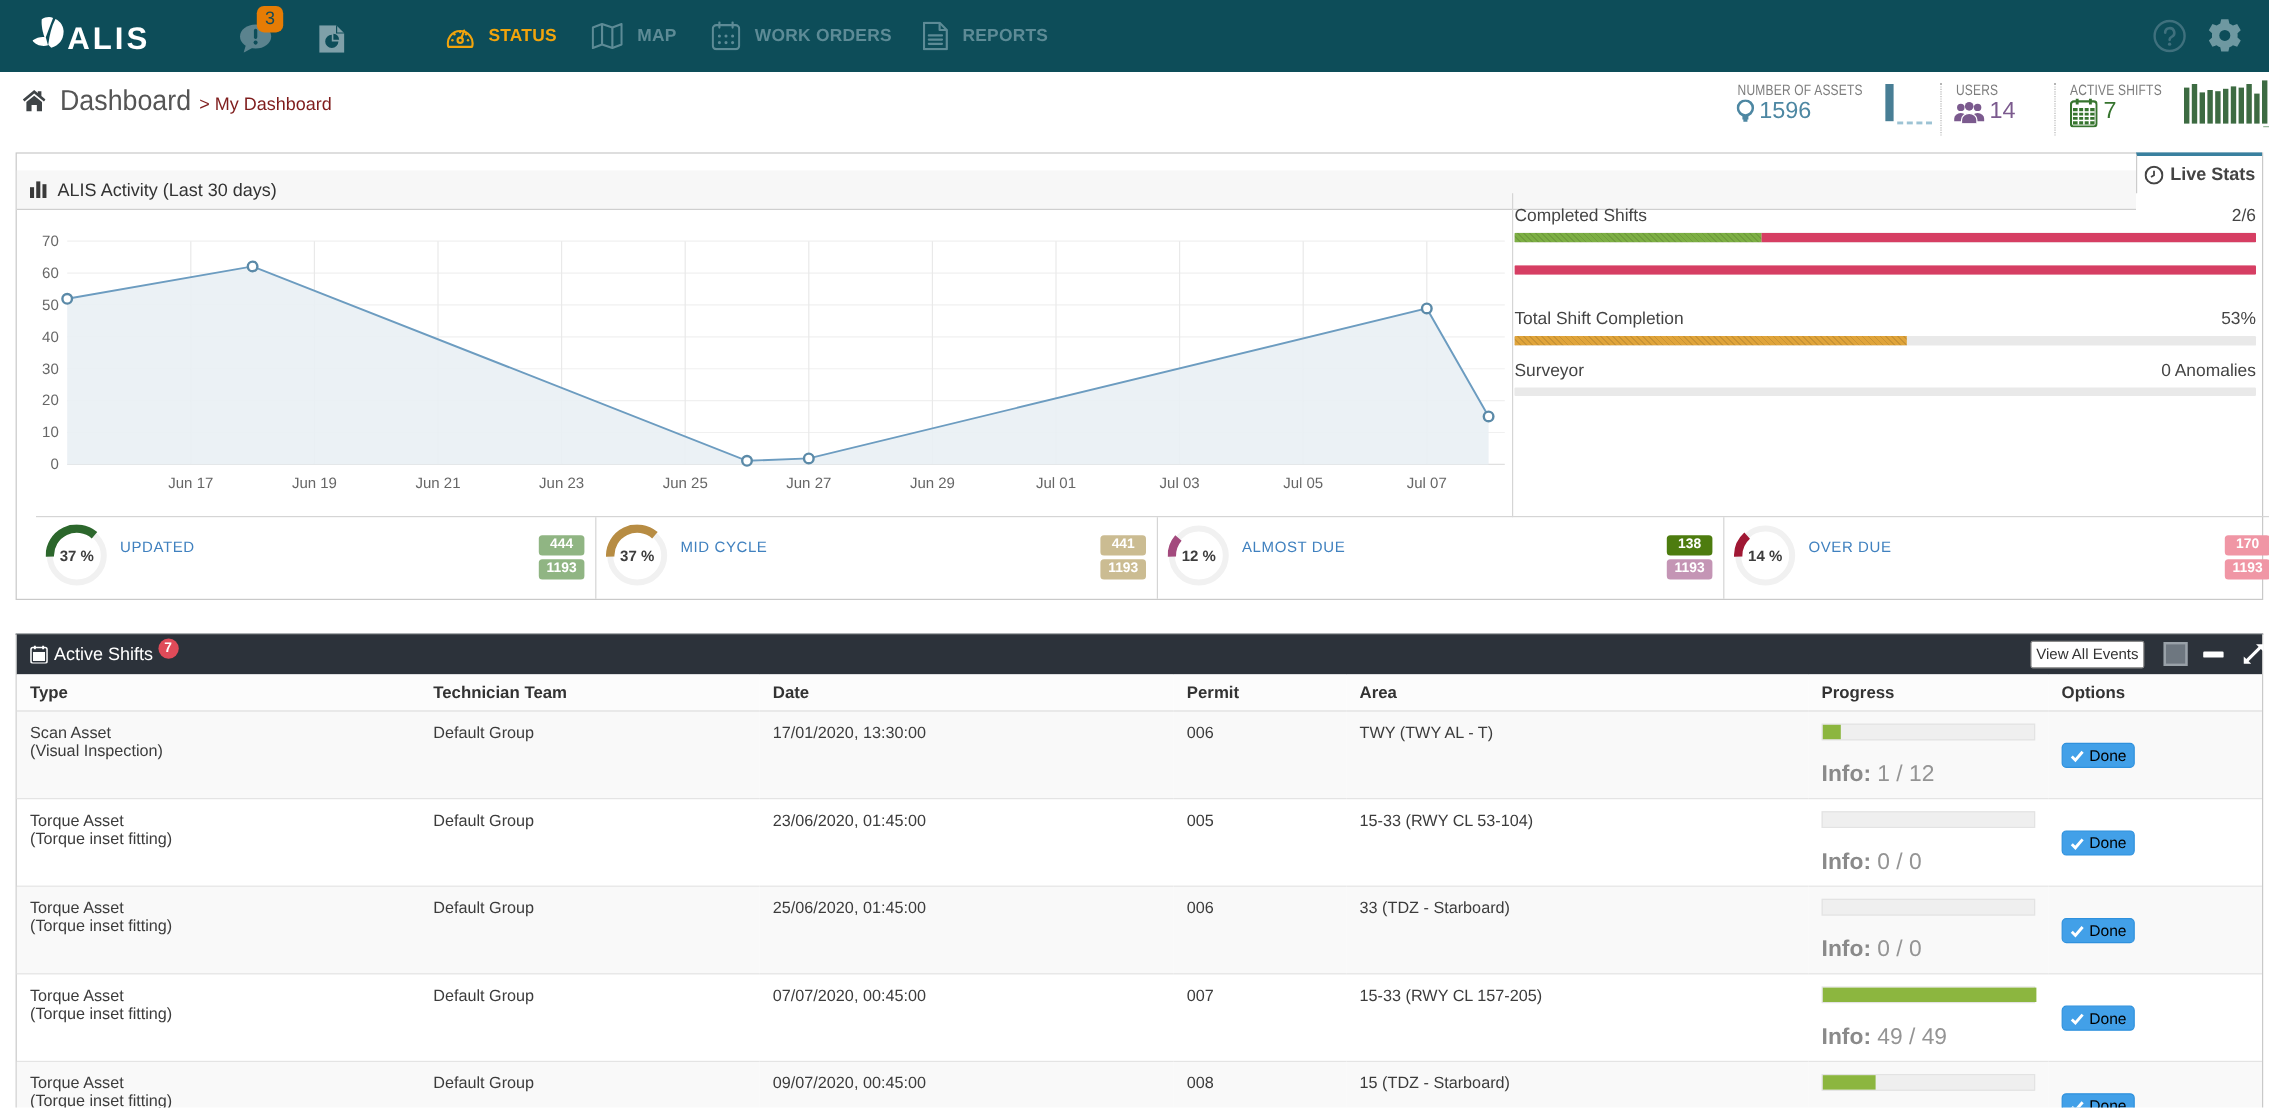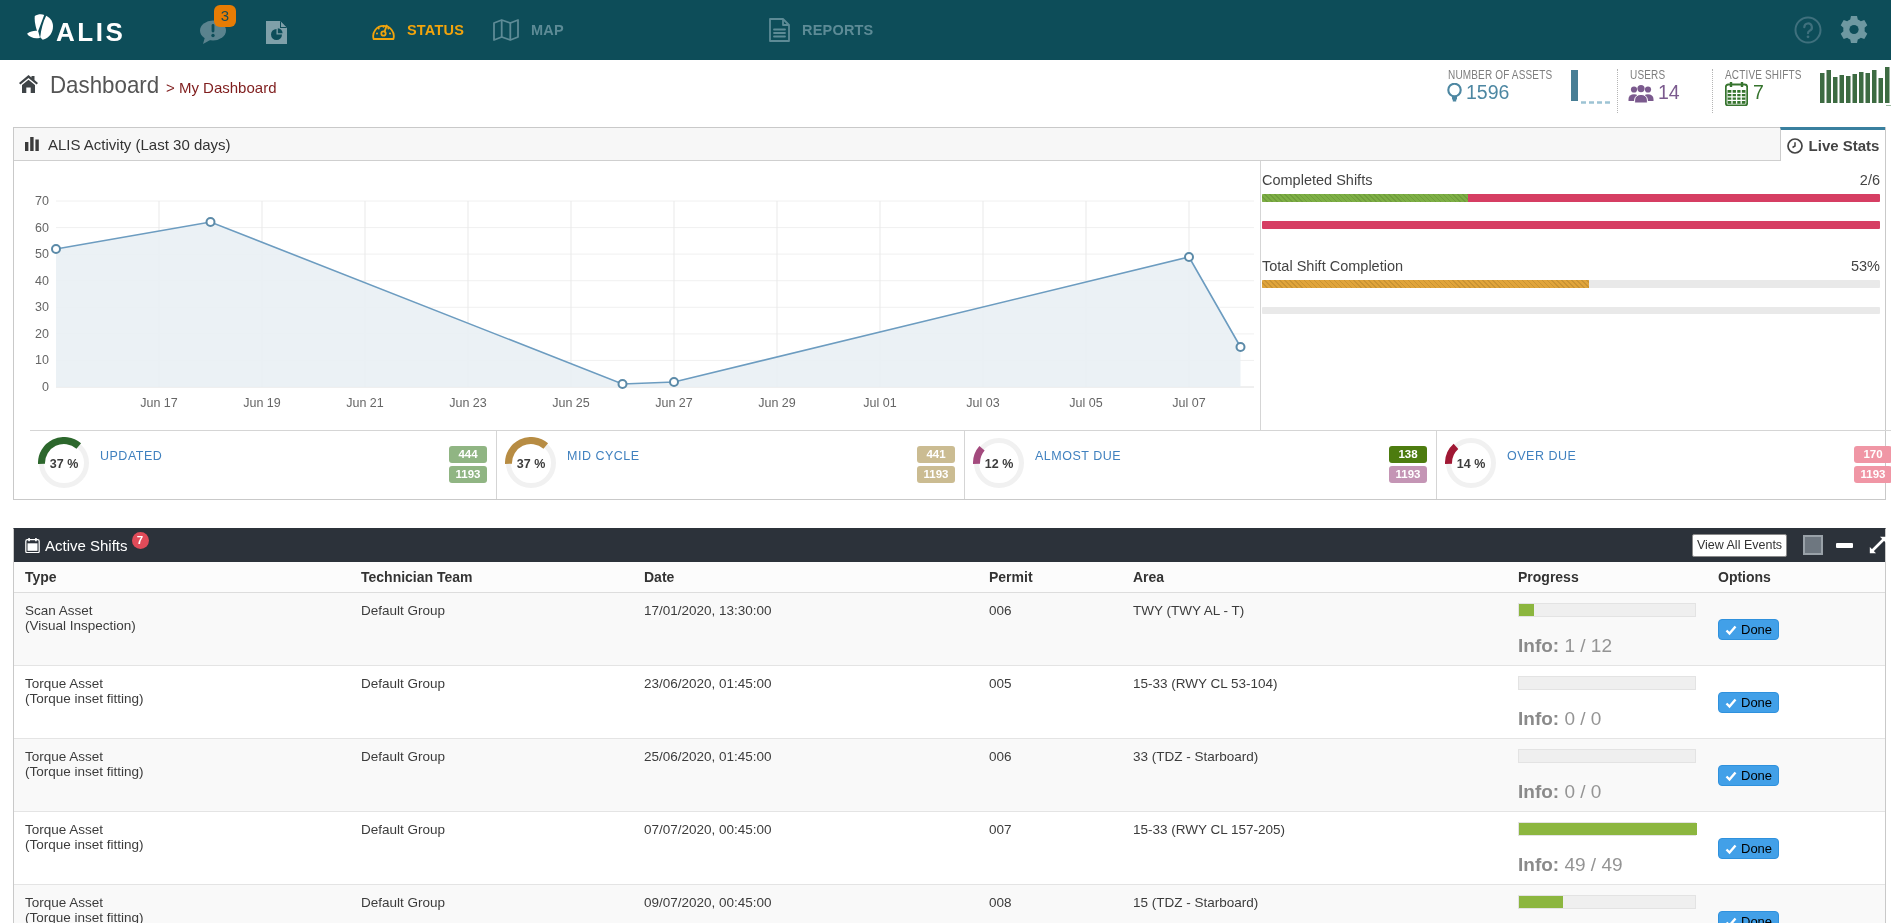--- a/index.html
+++ b/index.html
@@ -18,21 +18,21 @@
 #crumbrow { position:absolute; left:0; top:60px; width:1891px; height:67px; background:#fff; }
 .statlabel { font-size:12.5px; color:#7d7d7d; letter-spacing:0.2px; transform:scaleX(0.8); transform-origin:0 0; white-space:nowrap; }
 .statnum { font-size:19.5px; }
 .dotsep { position:absolute; top:9px; height:44px; border-left:1px dotted #b5b5b5; }
 
 
 .panel { position:absolute; background:#fff; border:1px solid #c9c9c9; }
 
 
 #p1 { left:13px; top:127px; width:1873px; height:373px; }
-#p1head { position:absolute; left:0; top:0; width:1766px; height:33px; background:#f7f7f7;
+#p1head { position:absolute; left:0; top:14px; width:1766px; height:33px; background:#f7f7f7;
   border-bottom:1px solid #cfcfcf; display:flex; align-items:center; padding-left:11px;
   font-size:15px; color:#333; }
 #lstab { position:absolute; left:1766px; top:-1px; width:105px; height:34px; background:#fff;
   border-top:3px solid #39809f; border-left:1px solid #ccc; display:flex; align-items:center;
   justify-content:center; font-size:15px; font-weight:700; color:#444; }
 .lsitem { position:absolute; left:1248px; width:618px; }
 .lsrow { display:flex; justify-content:space-between; font-size:14.5px; color:#444; }
 .lsbar { margin-top:6px; height:8px; background:#e9e9e9; border-radius:1px; overflow:hidden; display:flex; }
 .stripe { background-image:repeating-linear-gradient(45deg, rgba(0,0,0,0.10) 0 1px, rgba(0,0,0,0) 1px 3.5px); }
 
@@ -107,20 +107,31 @@
   </div>
 
   <div class="navitem" style="left:493px;">
     <svg width="26" height="22" viewBox="0 0 26 22" fill="none" stroke="#5d8b96" stroke-width="1.8" stroke-linejoin="round">
       <path d="M1 4 L8.7 1 L17.3 4 L25 1 V18 L17.3 21 L8.7 18 L1 21 Z"></path>
       <path d="M8.7 1 V18 M17.3 4 V21"></path>
     </svg>
     MAP
   </div>
 
+  <div class="navitem" style="left:593px;">
+    <svg width="24" height="24" viewBox="0 0 24 24" fill="none" stroke="#5d8b96" stroke-width="1.8">
+      <rect x="1" y="3" width="22" height="20" rx="3"></rect>
+      <path d="M6.5 0.5 V5 M17.5 0.5 V5" stroke-linecap="round"></path>
+      <g stroke-width="2.6" stroke-linecap="round">
+        <path d="M6.5 12 h0.01 M12 12 h0.01 M17.5 12 h0.01"></path>
+        <path d="M6.5 17.5 h0.01 M12 17.5 h0.01 M17.5 17.5 h0.01"></path>
+      </g>
+    </svg>
+    WORK ORDERS
+  </div>
 
   <div class="navitem" style="left:769px;">
     <svg width="21" height="24" viewBox="0 0 21 24" fill="none" stroke="#5d8b96" stroke-width="1.8" stroke-linejoin="round">
       <path d="M1 1 H14 L20 7 V23 H1 Z"></path>
       <path d="M14 1 V7 H20"></path>
       <path d="M5 11.5 H16 M5 15 H16 M5 18.5 H16" stroke-linecap="round"></path>
     </svg>
     REPORTS
   </div>
 
@@ -301,20 +312,24 @@
     <div class="lsitem" style="top:130px;">
       <div class="lsrow">
           <span>Total Shift Completion</span>
           <span>53%</span>
         </div>
       <div class="lsbar">
           <div class="stripe" style="width:327px; background-color:#e0a43a;"></div>
         </div>
     </div>
     <div class="lsitem" style="top:173px;">
+      <div class="lsrow">
+          <span>Surveyor</span>
+          <span>0 Anomalies</span>
+        </div>
       <div class="lsbar" style="height:7px;"></div>
     </div>
   </div>
   <div id="donutrow">
     <div class="dcell" style="width:467px;">
       <svg class="abs" style="left:8px; top:6px;" width="52" height="52" viewBox="0 0 52 52">
         <circle cx="26" cy="26" r="22.5" fill="none" stroke="#f1f1f1" stroke-width="5"></circle>
         <path d="M3.51 26.79 A22.5 22.5 0 0 1 40.76 9.01" fill="none" stroke="#2c672c" stroke-width="7"></path>
         <text x="26" y="30.5" text-anchor="middle" font-size="12.5" font-weight="700" fill="#3d3d3d" font-family="Liberation Sans">37 %</text>
       </svg>

